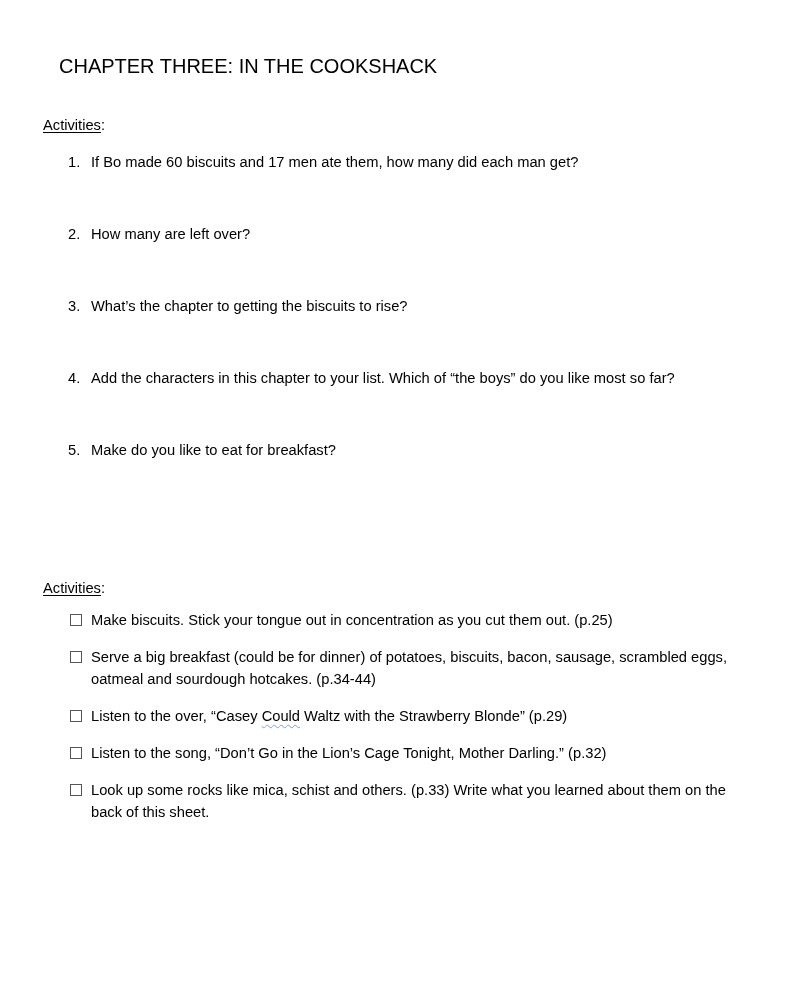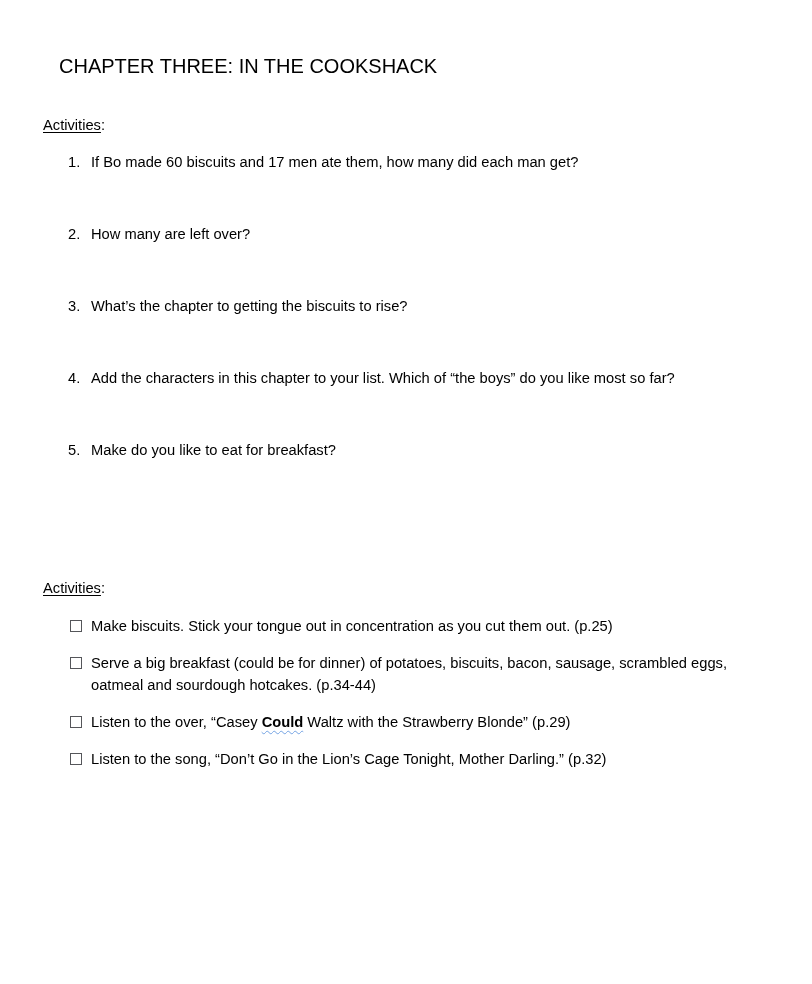--- a/index.html
+++ b/index.html
@@ -44,21 +44,21 @@
     position: relative;
     padding-left: 48px;
     margin-bottom: 50px;
   }
   .q-num {
     position: absolute;
     left: 25px;
     top: 0;
   }
   .a-list {
-    margin-top: 16px;
+    margin-top: 10px;
   }
   .a-item {
     position: relative;
     padding-left: 48px;
     margin-bottom: 15px;
   }
   .checkbox {
     position: absolute;
     left: 27px;
     top: 4.5px;
@@ -68,21 +68,20 @@
     background: #ffffff;
     cursor: pointer;
   }
   .squiggle {
     text-decoration: underline;
     text-decoration-style: wavy;
     text-decoration-color: #74a3e3;
     text-decoration-thickness: 1px;
     text-underline-offset: 3px;
     text-decoration-skip-ink: none;
-    font-weight: bold;
   }
 </style>
 </head>
 <body>
 
 <div class="page">
 
   <h1 class="doc-title">CHAPTER THREE: IN THE COOKSHACK</h1>
 
   <div class="questions">
@@ -125,16 +124,20 @@
         <span class="a-text">Serve a big breakfast (could be for dinner) of potatoes, biscuits, bacon, sausage, scrambled eggs, oatmeal and sourdough hotcakes. (p.34-44)</span>
       </div>
       <div class="a-item">
         <span class="checkbox"></span>
         <span class="a-text"><span>Listen to the over, “Casey </span><span class="squiggle">Could</span><span> Waltz with the Strawberry Blonde” (p.29)</span></span>
       </div>
       <div class="a-item">
         <span class="checkbox"></span>
         <span class="a-text">Listen to the song, “Don’t Go in the Lion’s Cage Tonight, Mother Darling.” (p.32)</span>
       </div>
+      <div class="a-item">
+        <span class="checkbox"></span>
+        <span class="a-text">Look up some rocks like mica, schist and others. (p.33) Write what you learned about them on the back of this sheet.</span>
+      </div>
     </div>
   </div>
 
 </div>
 
 </body></html>

